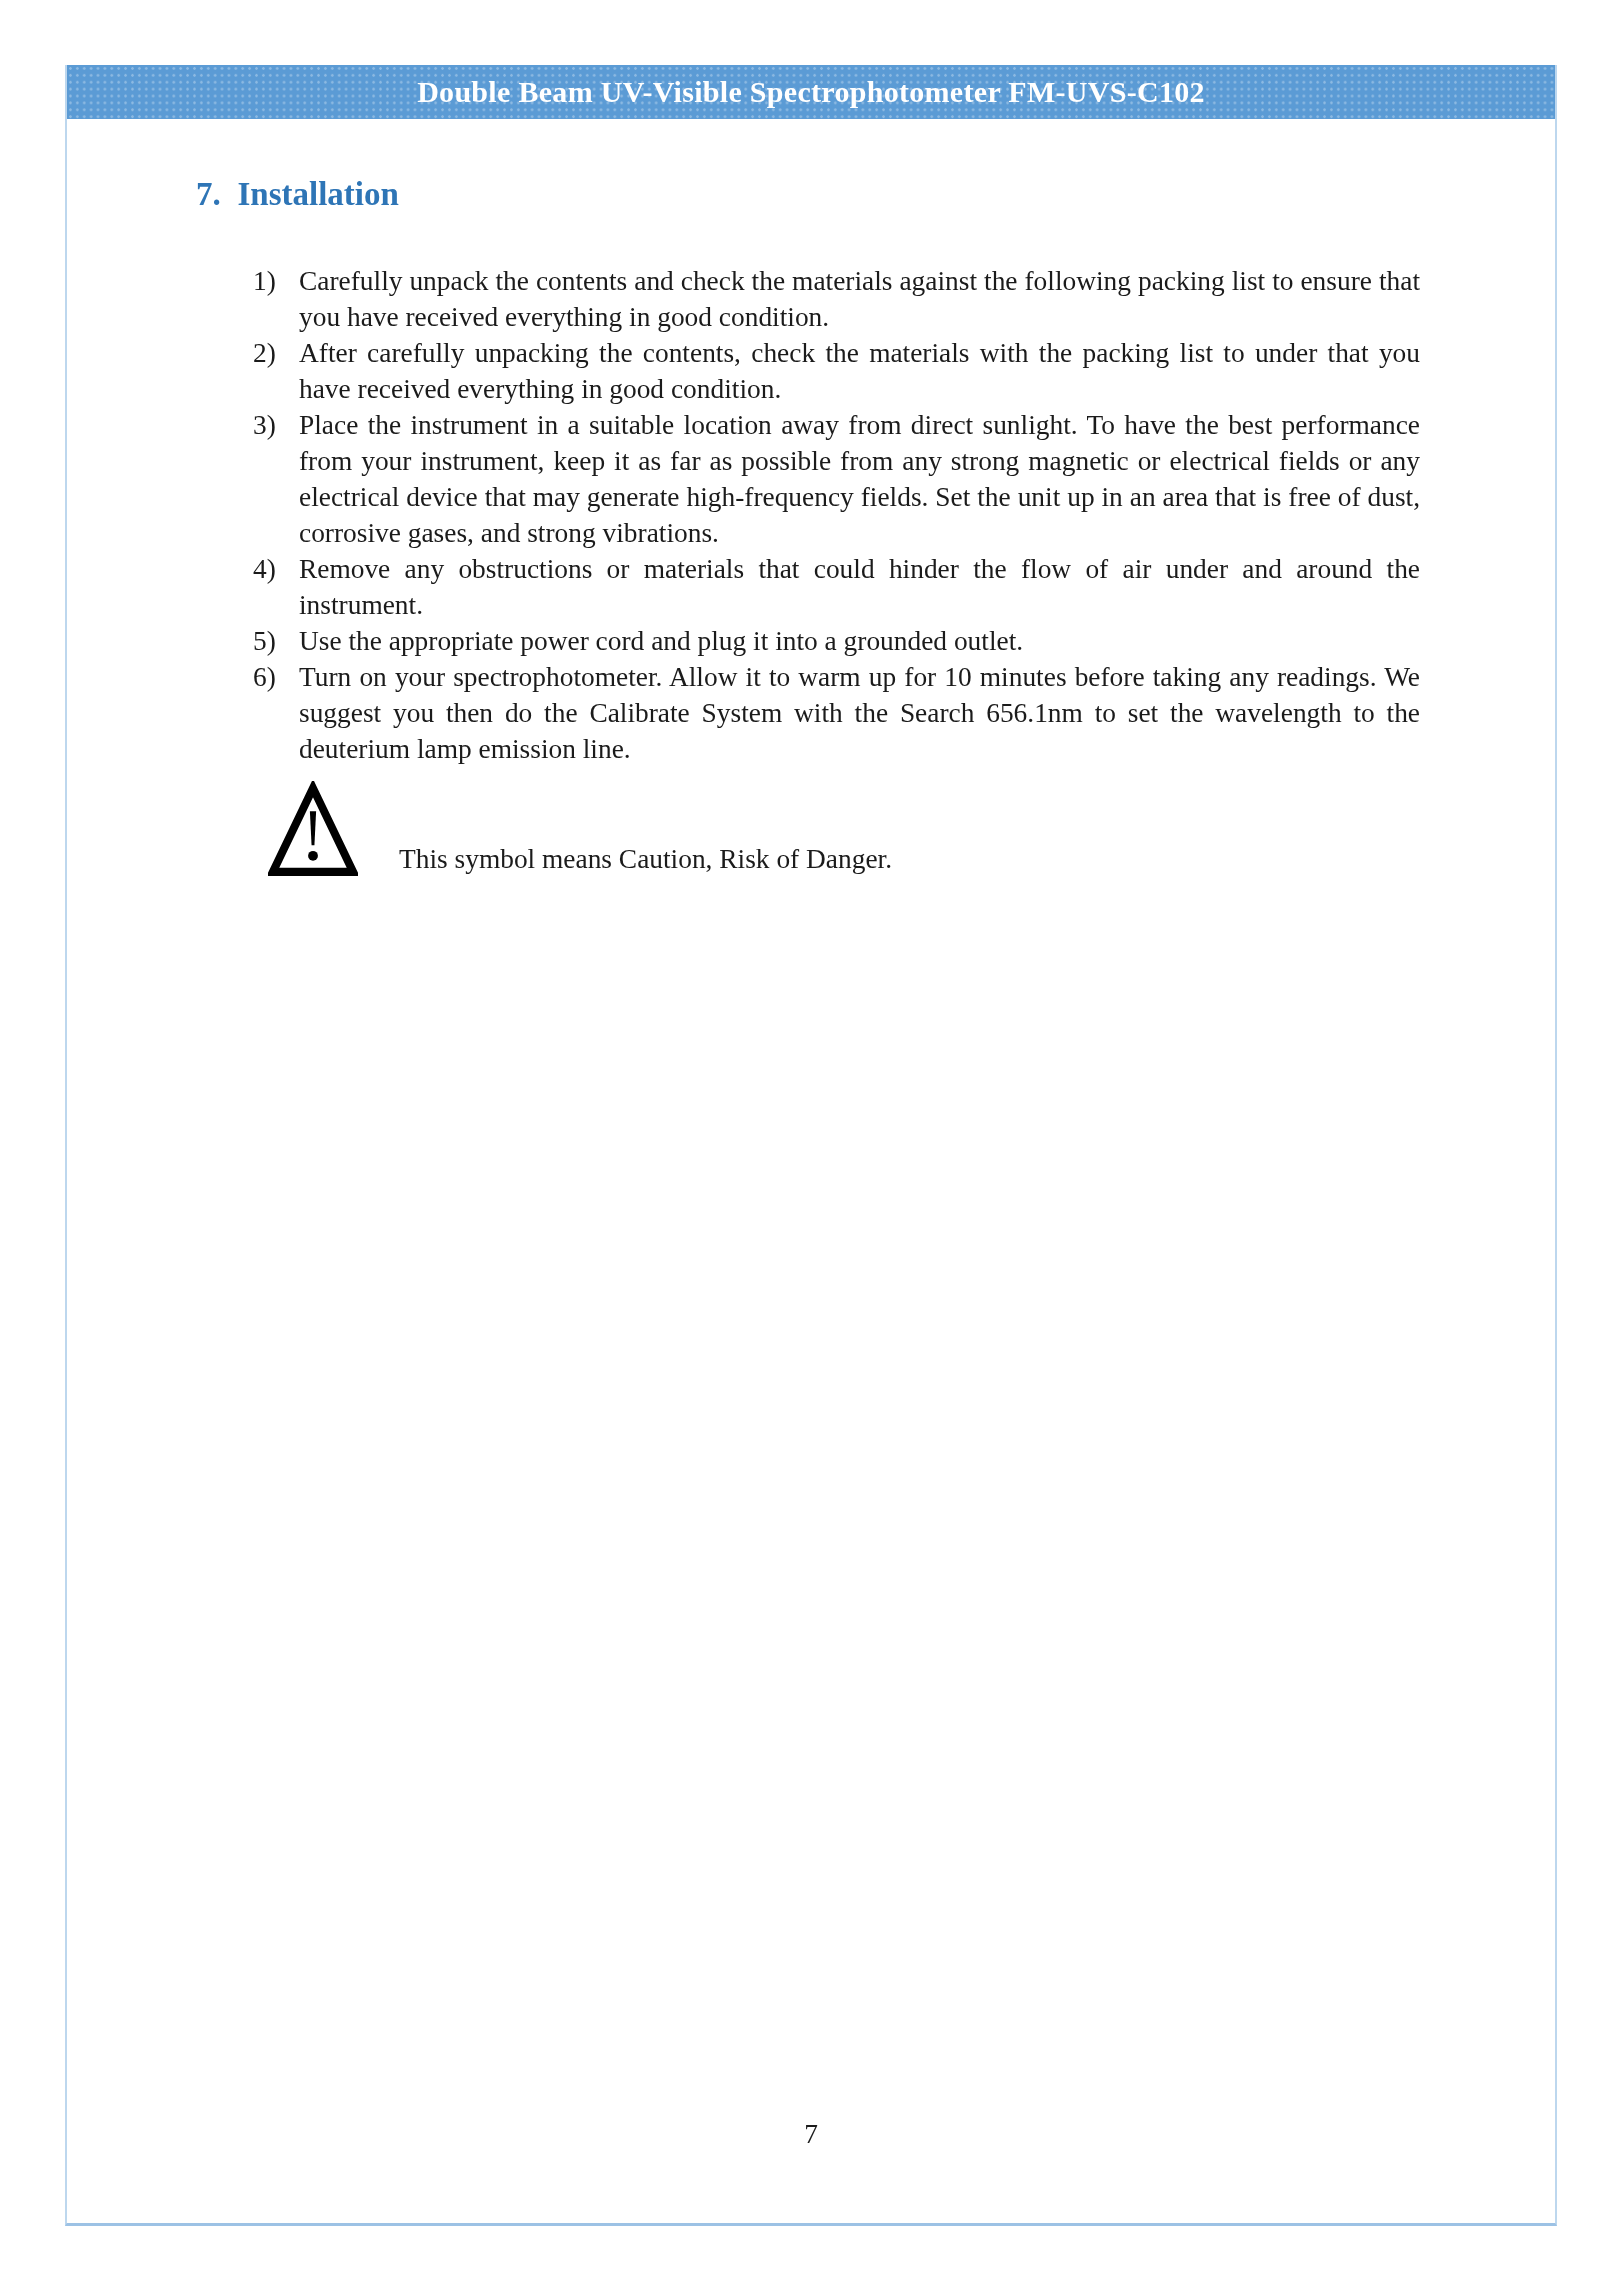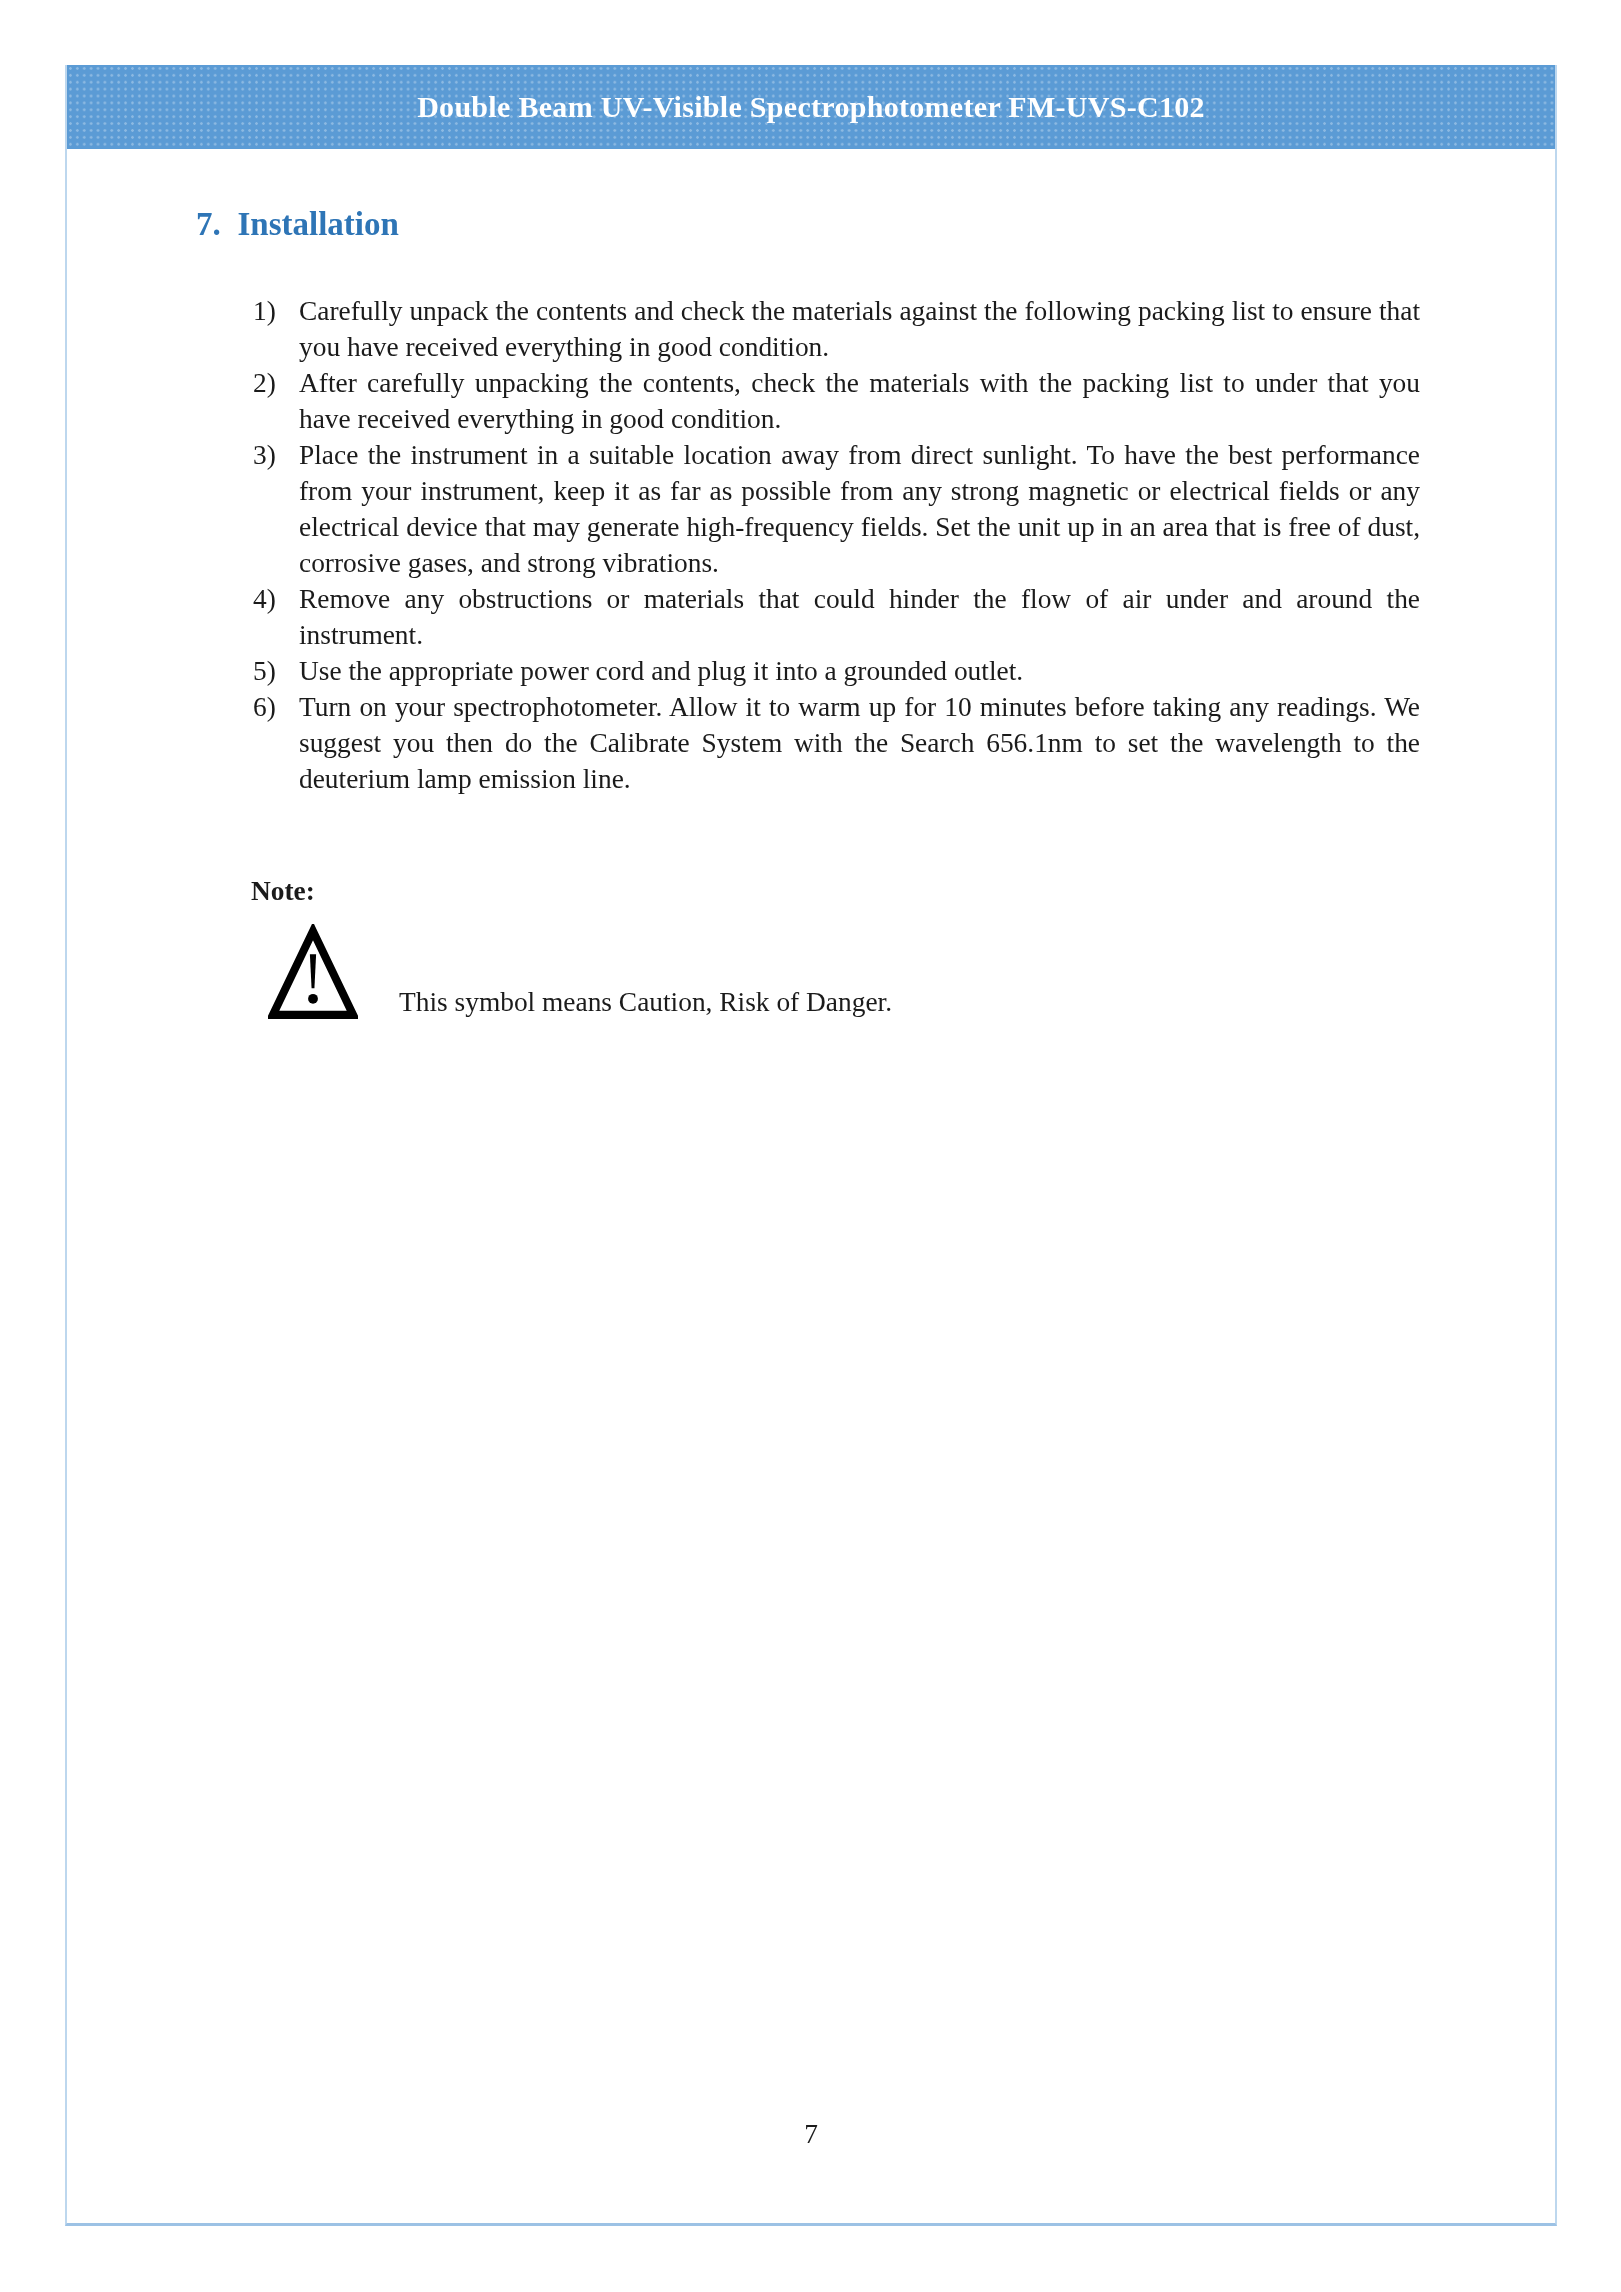--- a/index.html
+++ b/index.html
@@ -17,21 +17,21 @@
     top: 65px;
     width: 1492px;
     height: 2161px;
     box-sizing: border-box;
     border-left: 2px solid #bdd7ee;
     border-right: 2px solid #bdd7ee;
     border-bottom: 3.9px solid #9cc2e5;
     background: #ffffff;
   }
   .header-bar {
-    height: 84px;
+    height: 54px;
     background-color: #5b9bd5;
     background-image: radial-gradient(rgba(255,255,255,0.30) 1px, rgba(255,255,255,0) 1.6px);
     background-size: 6.9px 6.9px;
     display: flex;
     align-items: center;
     justify-content: center;
   }
   .header-title {
     font-size: 30px;
     font-weight: bold;
@@ -137,21 +137,20 @@
       <div class="li">
         <span class="num">5)</span>
         <div class="txt">Use the appropriate power cord and plug it into a grounded outlet.</div>
       </div>
       <div class="li">
         <span class="num">6)</span>
         <div class="txt">Turn on your spectrophotometer. Allow it to warm up for 10 minutes before taking any readings. We suggest you then do the Calibrate System with the Search 656.1nm to set the wavelength to the deuterium lamp emission line.</div>
       </div>
     </div>
 
-    <div class="note-label">Note:</div>
 
     <div class="caution-row">
       <svg class="warning-triangle" viewBox="0 0 100 110" xmlns="http://www.w3.org/2000/svg">
         <path d="M50 8 L95 102 L5 102 Z" fill="#ffffff" stroke="#000000" stroke-width="9" stroke-linejoin="miter"></path>
         <path d="M46.5 34 L53.5 34 L51.6 72 L48.4 72 Z" fill="#000000"></path>
         <circle cx="50" cy="84" r="5.5" fill="#000000"></circle>
       </svg>
       <div class="caution-text">This symbol means Caution, Risk of Danger.</div>
     </div>
 

